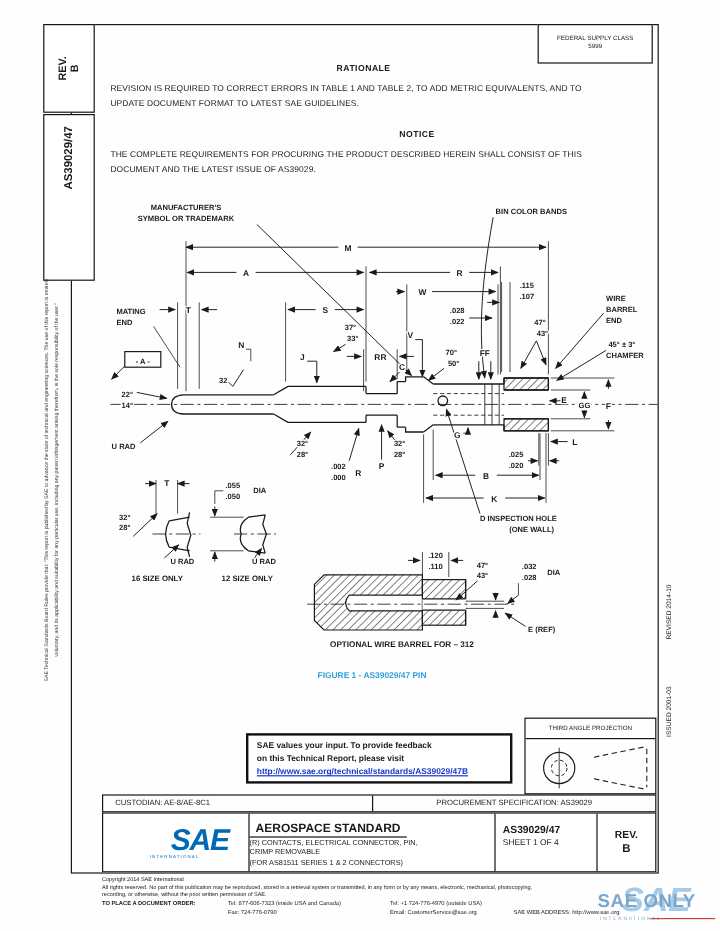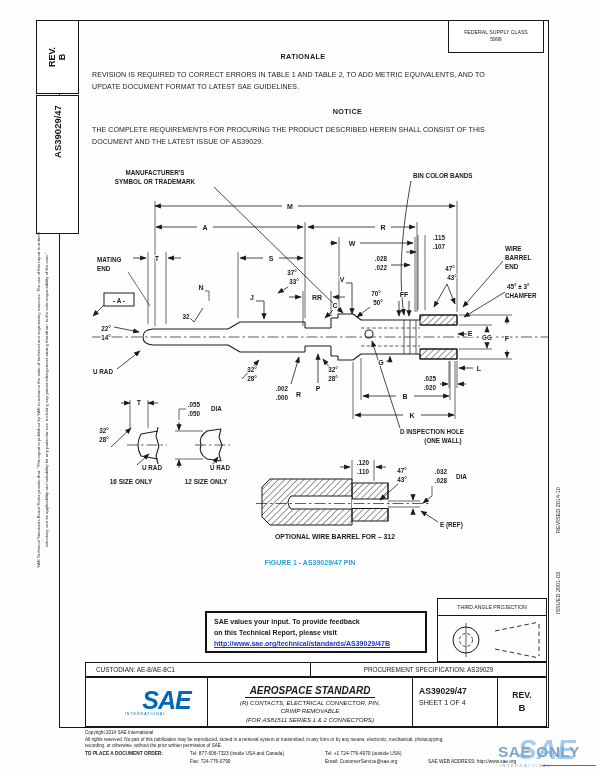--- a/index.html
+++ b/index.html
@@ -289,21 +289,21 @@
     <div class="cell ctr" style="flex:1;">
       <span>PROCUREMENT SPECIFICATION: AS39029</span>
     </div>
   </div>
 
   <div class="abs" style="left:85px;top:676.5px;width:462px;height:50px;border:1.2px solid #161616;box-sizing:border-box;display:flex;background:#fff;">
     <div class="cell ctr" style="width:122px;border-right:1.2px solid #161616;flex-direction:column;">
       <div class="sae-logo" style="font-size:25px;line-height:24px;letter-spacing:-1px;">SAE</div>
       <div style="font-size:3.6px;color:var(--sae-blue,#0068b5);letter-spacing:1px;">INTERNATIONAL.</div>
     </div>
-    <div class="cell" style="width:205px;border-right:1.2px solid #161616;text-align:center;padding-top:2px;font-style:italic;">
+    <div class="cell" style="width:205px;border-right:1.2px solid #161616;padding-top:2px;">
       <div style="font-weight:700;font-size:10px;display:inline-block;border-bottom:1.2px solid #161616;padding:0 5px 1px;">AEROSPACE STANDARD</div>
       <div style="font-size:6.1px;line-height:8.6px;margin-top:1px;">
         <div>(R) CONTACTS, ELECTRICAL CONNECTOR, PIN,</div>
         <div>CRIMP REMOVABLE</div>
         <div>(FOR AS81511 SERIES 1 &amp; 2 CONNECTORS)</div>
       </div>
     </div>
     <div class="cell" style="width:85px;border-right:1.2px solid #161616;padding:8px 0 0 6px;box-sizing:border-box;">
       <div style="font-weight:700;font-size:8.6px;">AS39029/47</div>
       <div style="font-size:7px;margin-top:3px;">SHEET 1 OF 4</div>

